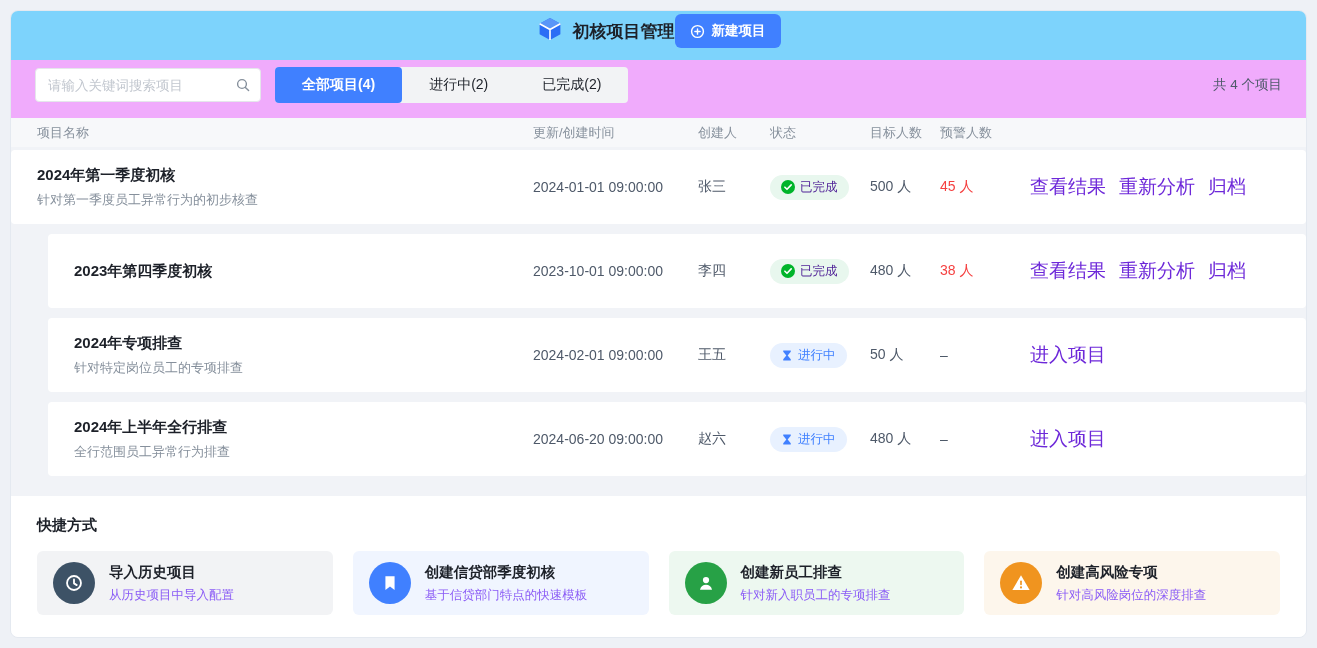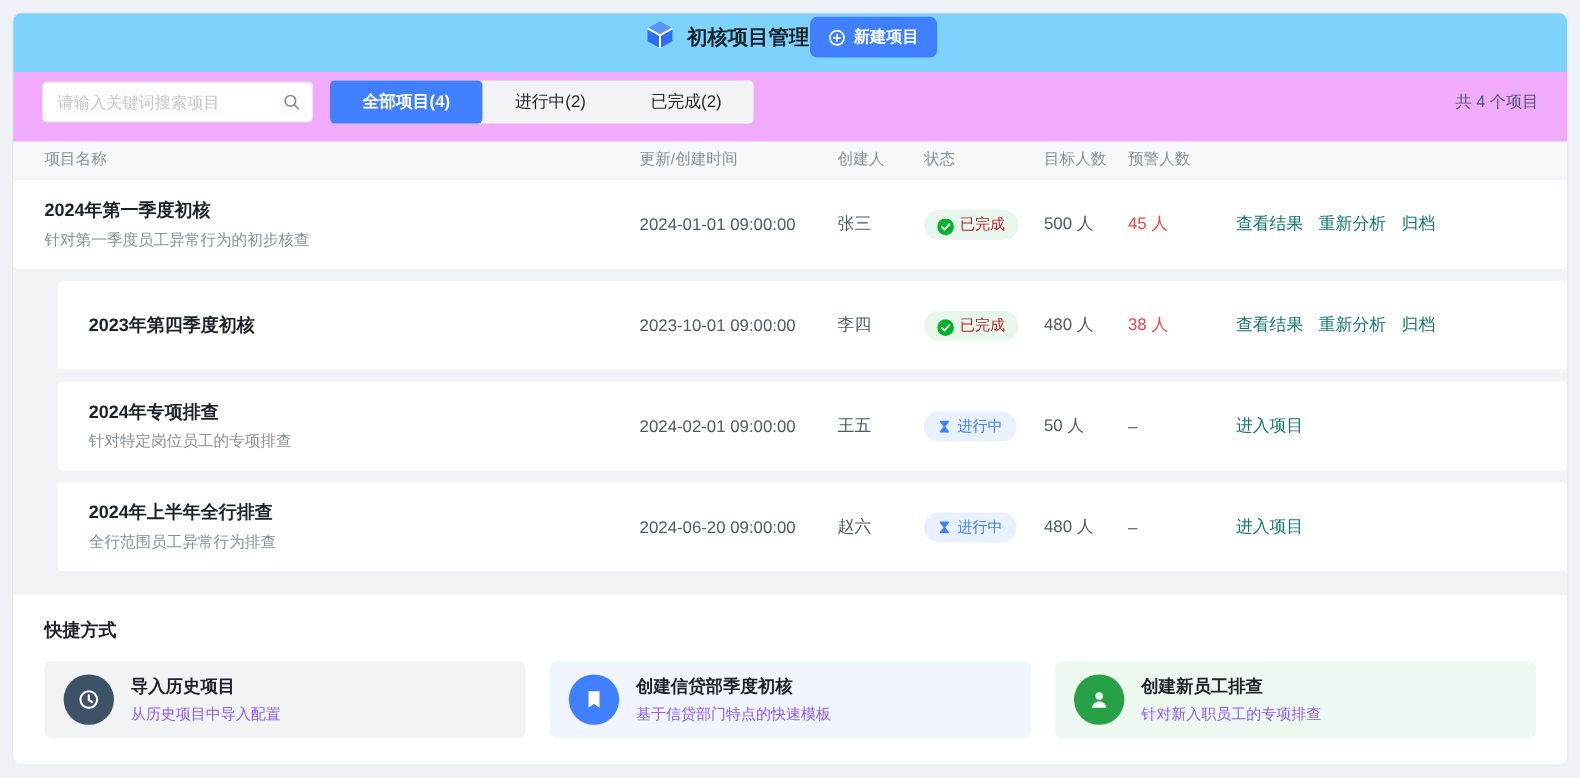--- a/index.html
+++ b/index.html
@@ -28,25 +28,25 @@
   
   .tgrid { display:grid; grid-template-columns:1fr 165px 72px 100px 70px 90px 250px; align-items:center; padding:0 26px; }
   .thead { background:#f7f8fa; height:42px; font-size:13px; color:#86909c; }
   .rows { background:#f1f3f7; }
   .row { background:#fff; height:74px; border-radius:4px; margin-top:3px; }
   .row + .row { margin-top:10px;margin-left:37px; }
   .row-title { font-size:15px; font-weight:700; color:#1d2129; }
   .row-desc { font-size:13px; color:#86909c; margin-top:6px; }
   .cell { font-size:14px; color:#4e5969; }
   .badge { display:inline-flex; align-items:center; gap:5px; padding:4px 11px; border-radius:20px; font-size:12.5px; }
-  .badge.done { background:#e8f7ee; color:#b91c1c;align-items:flex-end; }
+  .badge.done { background:#e8f7ee; color:#4c1d95; }
   .badge.progress { background:#e8f1ff; color:#4080ff; }
   .warn.alert { color:#f53f3f; }
   .actions { display:flex; gap:13px; }
-  .action-link { color:#0f766e; font-size:14px; text-decoration:none; white-space:nowrap; }
+  .action-link { color:#6d28d9; font-size:19px; text-decoration:none; white-space:nowrap; }
 
   .section-gap { height:28px; background:#f1f3f7; }
 
   
   .shortcuts { background:#fff; flex:1; padding:20px 26px 22px 26px; }
   .shortcuts-title { font-size:15px; font-weight:700; color:#1d2129; margin-bottom:16px; }
   .cards { display:flex; gap:20px; }
   .card { flex:1; display:flex; align-items:center; gap:14px; border-radius:6px; padding:11px 16px; cursor:pointer; }
   .card-circle { width:42px; height:42px; border-radius:50%; display:flex; align-items:center; justify-content:center; flex-shrink:0; }
   .card-title { font-size:14.5px; font-weight:700; color:#1d2129; }
@@ -234,16 +234,29 @@
             <svg width="22" height="22" viewBox="0 0 24 24">
     <circle cx="12" cy="8.8" r="3.4" fill="#ffffff"></circle>
     <path d="M5.4 19.4 c.8-3.8 3.5-5.6 6.6-5.6 s5.8 1.8 6.6 5.6 z" fill="#ffffff"></path>
   </svg>
           </div>
     <div>
       <div class="card-title">创建新员工排查</div>
       <div class="card-desc">针对新入职员工的专项排查</div>
     </div>
   </div>
+        <div class="card" style="background: rgb(253, 246, 236);">
+    <div class="card-circle" style="background: rgb(240, 148, 31);">
+            <svg width="22" height="22" viewBox="0 0 24 24">
+    <path d="M12 3.6 L21.4 19.6 H2.6 Z" fill="#ffffff"></path>
+    <rect x="11.1" y="9.3" width="1.8" height="5.2" rx="0.9" fill="#f0941f"></rect>
+    <circle cx="12" cy="16.8" r="1.15" fill="#f0941f"></circle>
+  </svg>
+          </div>
+    <div>
+      <div class="card-title">创建高风险专项</div>
+      <div class="card-desc">针对高风险岗位的深度排查</div>
+    </div>
+  </div>
       </div>
   </div>
 
 </div>
 
 </body></html>

